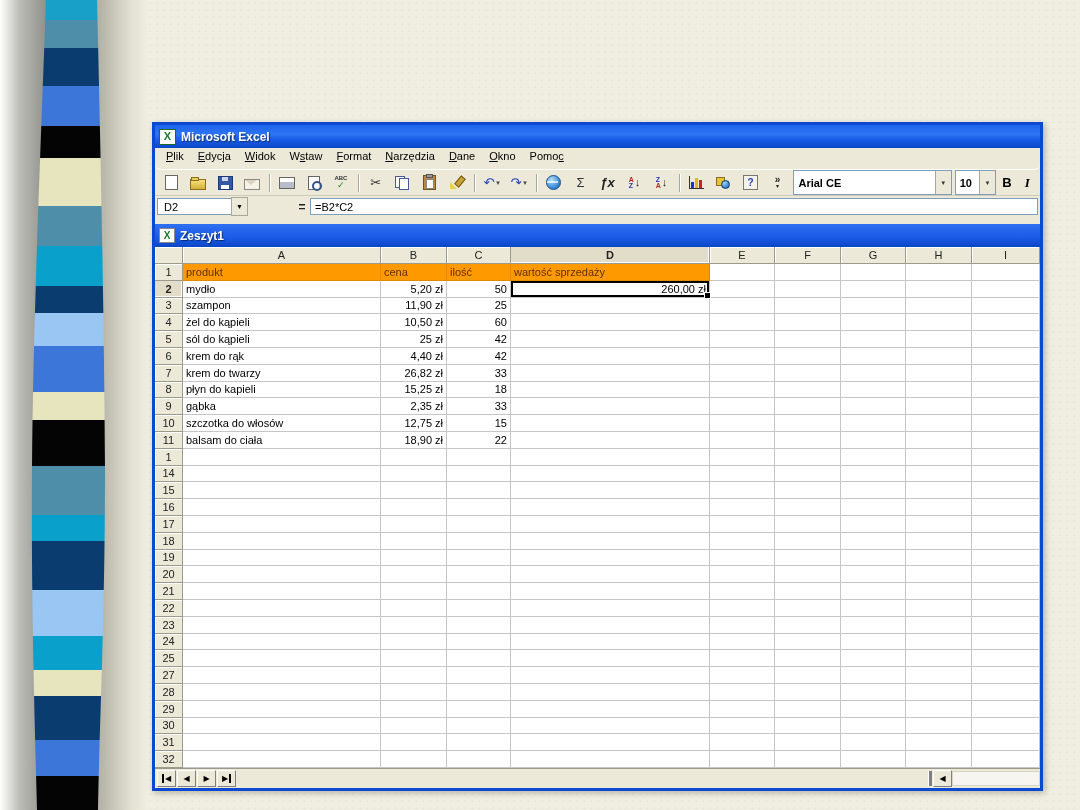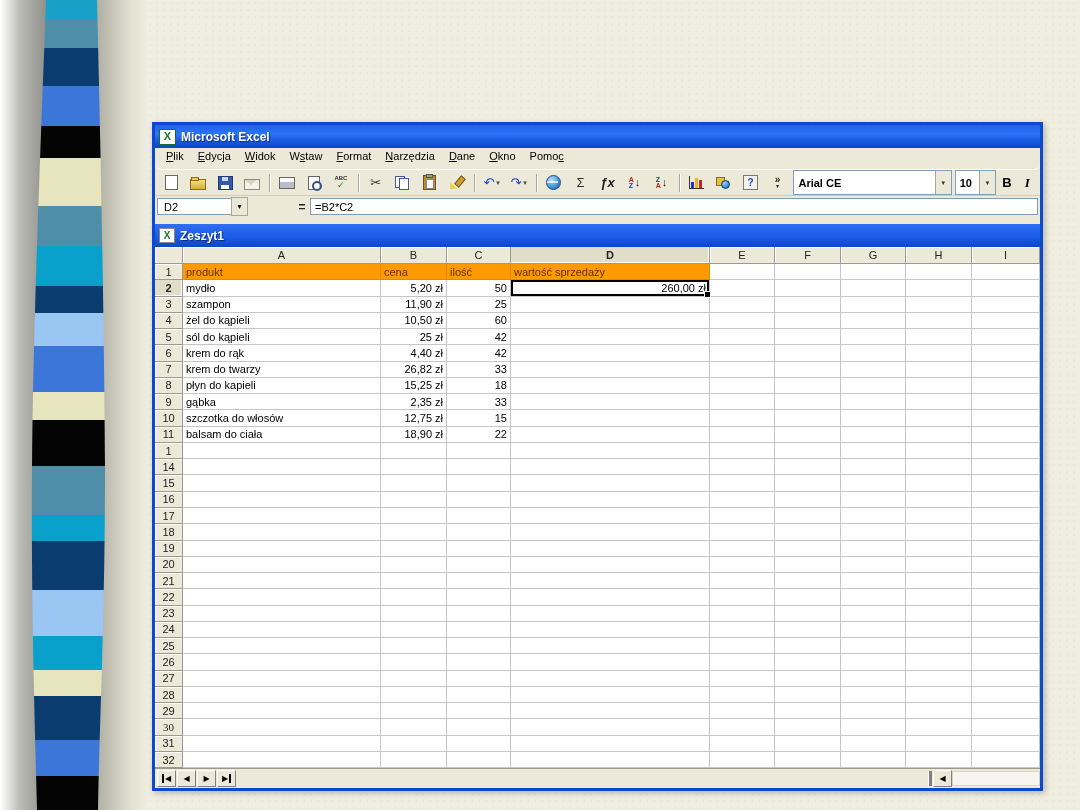--- a/index.html
+++ b/index.html
@@ -596,32 +596,20 @@
               <div class="cell" style="width: 66px; flex: 0 0 66px;"></div>
               <div class="cell" style="width: 64px; flex: 0 0 64px;"></div>
               <div class="cell" style="width: 199px; flex: 0 0 199px;"></div>
               <div class="cell" style="width: 65px; flex: 0 0 65px;"></div>
               <div class="cell" style="width: 66px; flex: 0 0 66px;"></div>
               <div class="cell" style="width: 65px; flex: 0 0 65px;"></div>
               <div class="cell" style="width: 66px; flex: 0 0 66px;"></div>
               <div class="cell" style="width: 66px; flex: 1 0 66px;"></div>
             </div>
             <div class="grid-row">
-              <div class="row-hdr" style="width: 28px; flex: 0 0 28px;">26</div>
-              <div class="cell" style="width: 198px; flex: 0 0 198px;"></div>
-              <div class="cell" style="width: 66px; flex: 0 0 66px;"></div>
-              <div class="cell" style="width: 64px; flex: 0 0 64px;"></div>
-              <div class="cell" style="width: 199px; flex: 0 0 199px;"></div>
-              <div class="cell" style="width: 65px; flex: 0 0 65px;"></div>
-              <div class="cell" style="width: 66px; flex: 0 0 66px;"></div>
-              <div class="cell" style="width: 65px; flex: 0 0 65px;"></div>
-              <div class="cell" style="width: 66px; flex: 0 0 66px;"></div>
-              <div class="cell" style="width: 66px; flex: 1 0 66px;"></div>
-            </div>
-            <div class="grid-row">
               <div class="row-hdr" style="width: 28px; flex: 0 0 28px;">27</div>
               <div class="cell" style="width: 198px; flex: 0 0 198px;"></div>
               <div class="cell" style="width: 66px; flex: 0 0 66px;"></div>
               <div class="cell" style="width: 64px; flex: 0 0 64px;"></div>
               <div class="cell" style="width: 199px; flex: 0 0 199px;"></div>
               <div class="cell" style="width: 65px; flex: 0 0 65px;"></div>
               <div class="cell" style="width: 66px; flex: 0 0 66px;"></div>
               <div class="cell" style="width: 65px; flex: 0 0 65px;"></div>
               <div class="cell" style="width: 66px; flex: 0 0 66px;"></div>
               <div class="cell" style="width: 66px; flex: 1 0 66px;"></div>
@@ -644,21 +632,21 @@
               <div class="cell" style="width: 66px; flex: 0 0 66px;"></div>
               <div class="cell" style="width: 64px; flex: 0 0 64px;"></div>
               <div class="cell" style="width: 199px; flex: 0 0 199px;"></div>
               <div class="cell" style="width: 65px; flex: 0 0 65px;"></div>
               <div class="cell" style="width: 66px; flex: 0 0 66px;"></div>
               <div class="cell" style="width: 65px; flex: 0 0 65px;"></div>
               <div class="cell" style="width: 66px; flex: 0 0 66px;"></div>
               <div class="cell" style="width: 66px; flex: 1 0 66px;"></div>
             </div>
             <div class="grid-row">
-              <div class="row-hdr" style="width: 28px; flex: 0 0 28px; font-family: Liberation Serif, serif;">30</div>
+              <div class="row-hdr" style="width: 28px; flex: 0 0 28px;">30</div>
               <div class="cell" style="width: 198px; flex: 0 0 198px;"></div>
               <div class="cell" style="width: 66px; flex: 0 0 66px;"></div>
               <div class="cell" style="width: 64px; flex: 0 0 64px;"></div>
               <div class="cell" style="width: 199px; flex: 0 0 199px;"></div>
               <div class="cell" style="width: 65px; flex: 0 0 65px;"></div>
               <div class="cell" style="width: 66px; flex: 0 0 66px;"></div>
               <div class="cell" style="width: 65px; flex: 0 0 65px;"></div>
               <div class="cell" style="width: 66px; flex: 0 0 66px;"></div>
               <div class="cell" style="width: 66px; flex: 1 0 66px;"></div>
             </div>

